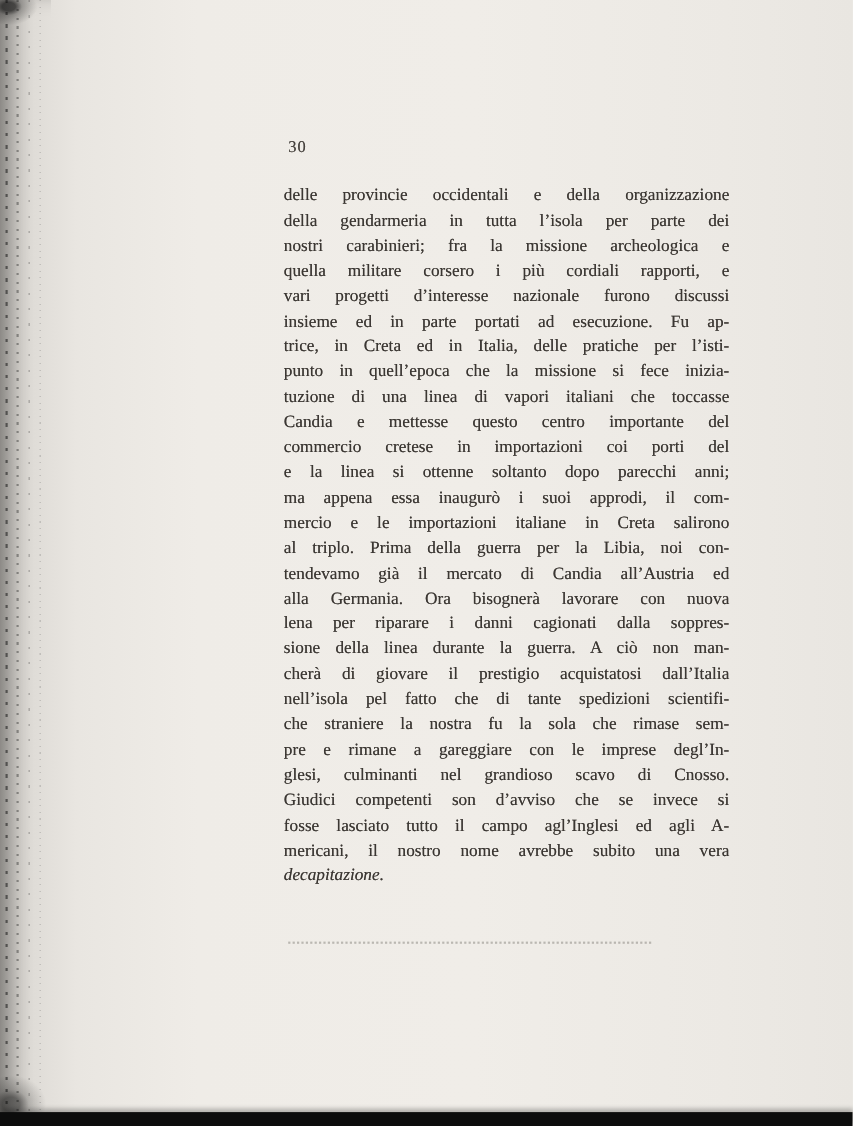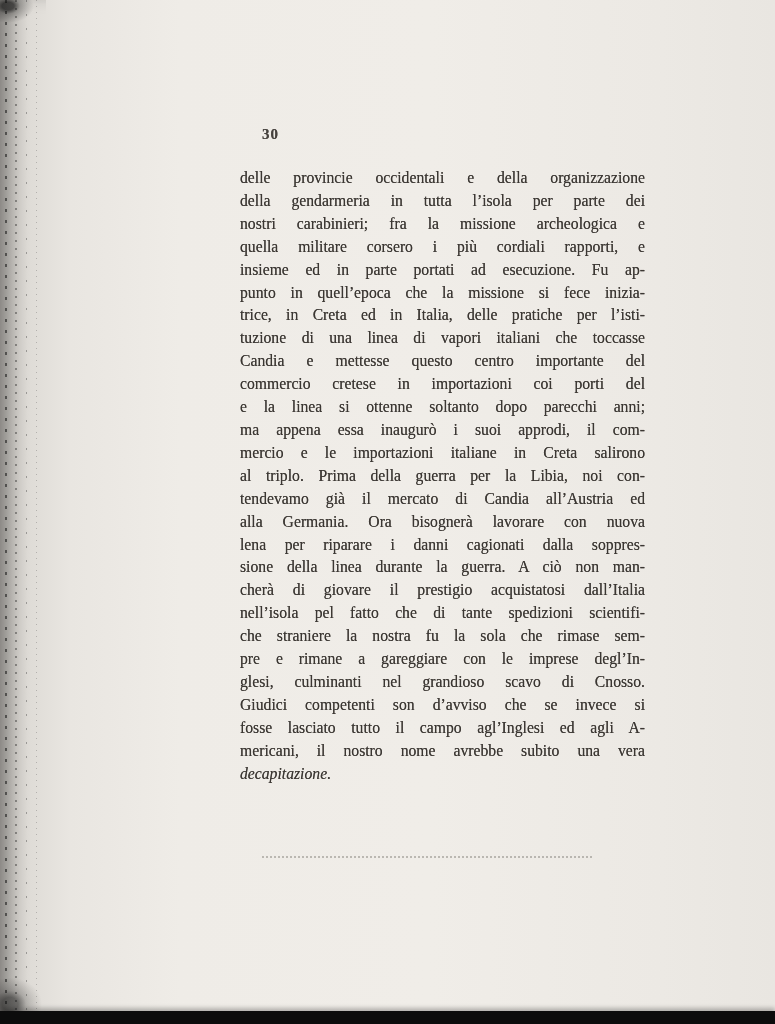--- a/index.html
+++ b/index.html
@@ -69,26 +69,25 @@
   }
 
   .page-number {
     position: absolute;
     left: 262px;
     top: 126px;
     font-size: 15px;
     letter-spacing: 1px;
     color: #46423e;
     text-shadow: 0 0 0.6px rgba(60,55,50,.7);
-    font-weight: bold;
   }
 
   .text-block {
     position: absolute;
-    left: 240px;
+    left: 258px;
     top: 167px;
     width: 405px;
     font-size: 15.7px;
     line-height: 22.9px;
     color: #3b3733;
     text-shadow: 0 0 0.6px rgba(60,55,50,.75);
   }
 
   .text-block .line {
     text-align: justify;
@@ -118,23 +117,24 @@
   <div class="corner-blot-top"></div>
   <div class="corner-blot-bottom"></div>
 
   <div class="page-number">30</div>
 
   <div class="text-block">
       <div class="line">delle provincie occidentali e della organizzazione</div>
       <div class="line">della gendarmeria in tutta l’isola per parte dei</div>
       <div class="line">nostri carabinieri; fra la missione archeologica e</div>
       <div class="line">quella militare corsero i più cordiali rapporti, e</div>
+      <div class="line">vari progetti d’interesse nazionale furono discussi</div>
       <div class="line">insieme ed in parte portati ad esecuzione. Fu ap-</div>
+      <div class="line">trice, in Creta ed in Italia, delle pratiche per l’isti-</div>
       <div class="line">punto in quell’epoca che la missione si fece inizia-</div>
-      <div class="line">trice, in Creta ed in Italia, delle pratiche per l’isti-</div>
       <div class="line">tuzione di una linea di vapori italiani che toccasse</div>
       <div class="line">Candia e mettesse questo centro importante del</div>
       <div class="line">commercio cretese in importazioni coi porti del</div>
       <div class="line">e la linea si ottenne soltanto dopo parecchi anni;</div>
       <div class="line">ma appena essa inaugurò i suoi approdi, il com-</div>
       <div class="line">mercio e le importazioni italiane in Creta salirono</div>
       <div class="line">al triplo. Prima della guerra per la Libia, noi con-</div>
       <div class="line">tendevamo già il mercato di Candia all’Austria ed</div>
       <div class="line">alla Germania. Ora bisognerà lavorare con nuova</div>
       <div class="line">lena per riparare i danni cagionati dalla soppres-</div>

